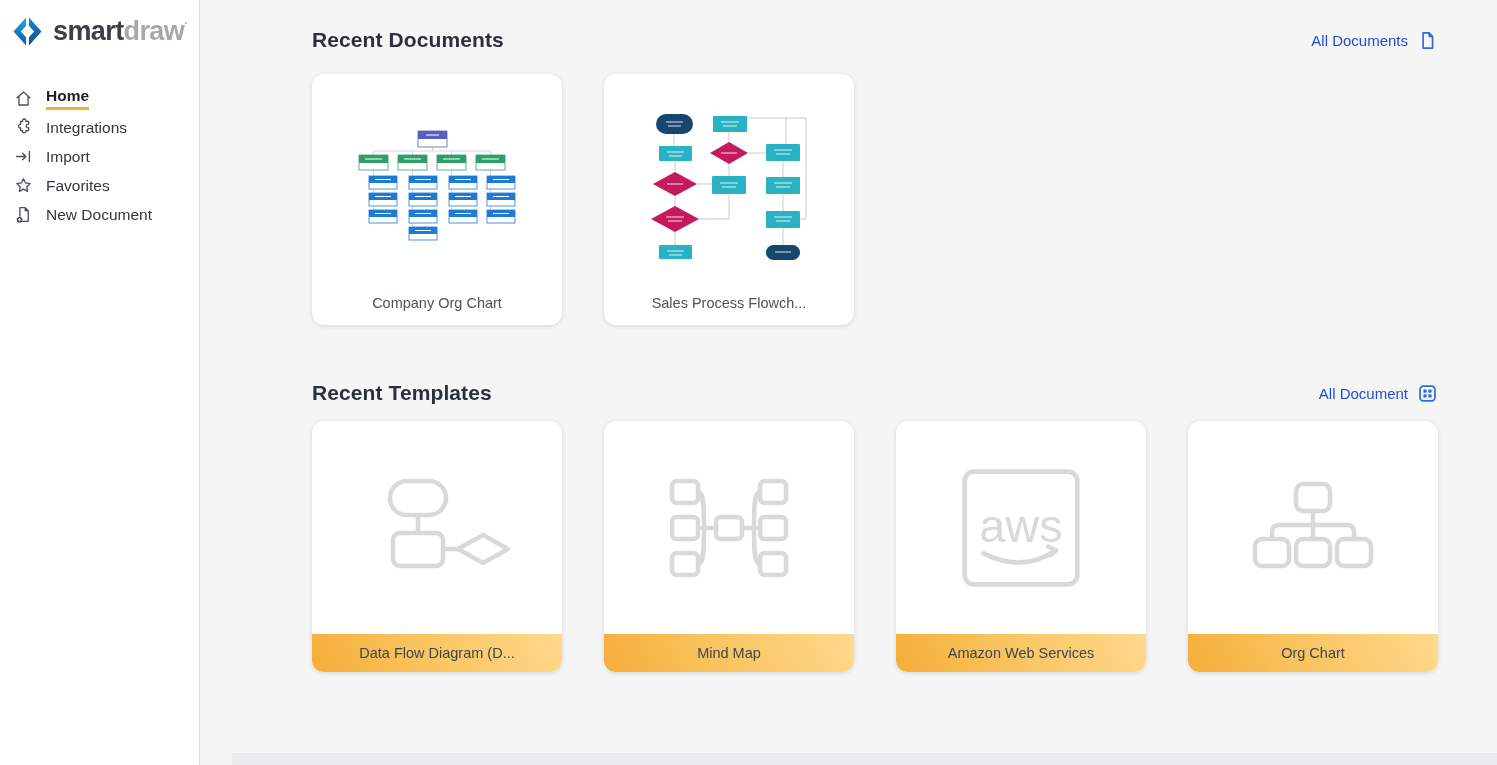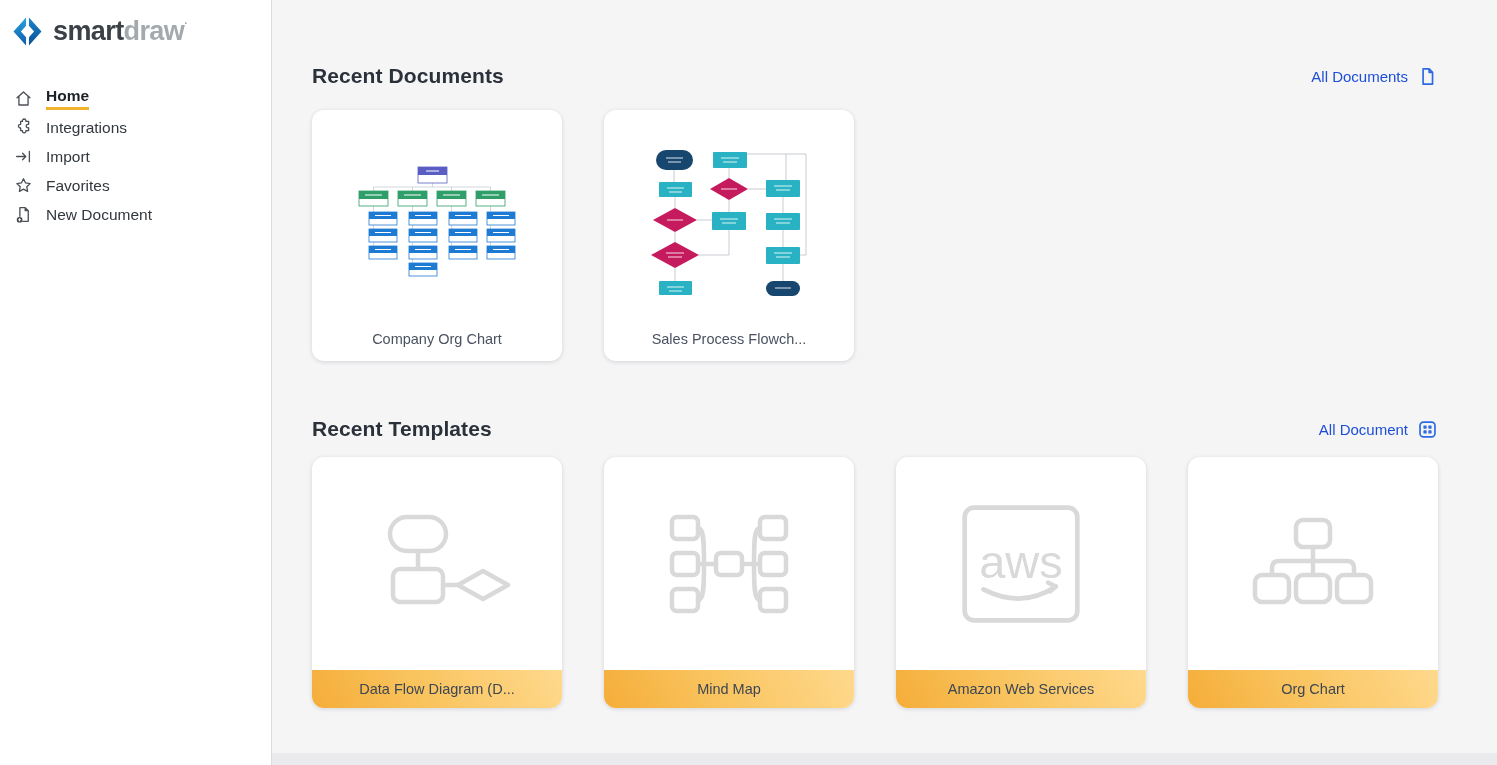--- a/index.html
+++ b/index.html
@@ -7,21 +7,21 @@
     margin: 0; padding: 0;
     width: 1497px; height: 765px;
     background: #f5f5f6;
     font-family: "Liberation Sans", sans-serif;
     overflow: hidden;
     color: #31363e;
   }
   
   .sidebar {
     position: fixed; left: 0; top: 0;
-    width: 272px; height: 765px;
+    width: 200px; height: 765px;
     background: #ffffff;
     border-right: 1px solid #dcdcde;
     z-index: 5;
   }
   .logo-row {
     display: flex; align-items: center; gap: 11px;
     padding: 17px 0 0 13px;
   }
   .logo-row svg { flex: 0 0 auto; }
   .logo-text { font-size: 27px; font-weight: bold; letter-spacing: -0.6px; line-height: 1; }
@@ -39,21 +39,21 @@
   .nav-item.active .nav-label {
     font-weight: bold; color: #1d2126;
     border-bottom: 3px solid #f0b32e;
     padding-bottom: 2px;
   }
   
   .main { margin-left: 231px; padding: 0 59px 0 81px; }
   .section-header {
     display: flex; align-items: center; justify-content: space-between;
   }
-  .section-header.s1 { padding-top: 64px; }
+  .section-header.s1 { padding-top: 28px; }
   .section-header.s2 { margin-top: 56px; }
   .section-title {
     margin: 0; font-size: 21px; font-weight: bold; color: #2b313a;
     letter-spacing: 0.1px;
   }
   .hlink {
     display: flex; align-items: center; gap: 9px;
     color: #1d4ed8; font-size: 15px; text-decoration: none; cursor: pointer;
   }
   .cards { display: flex; gap: 42px; }

